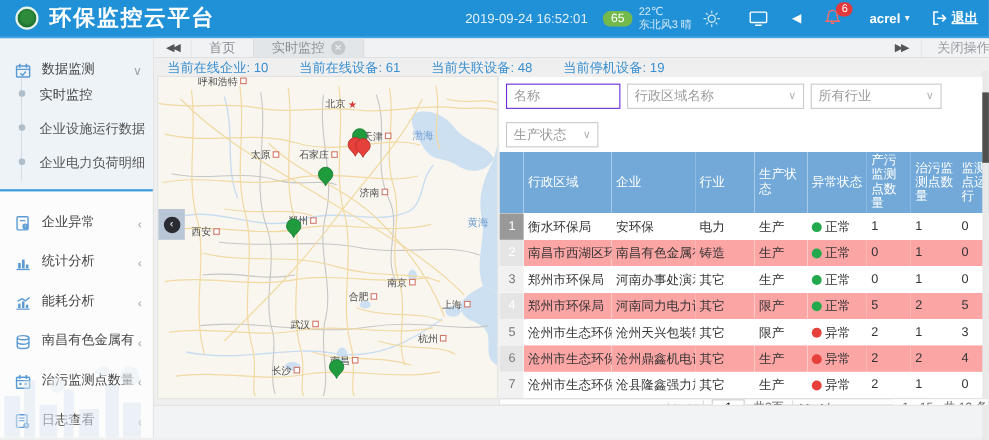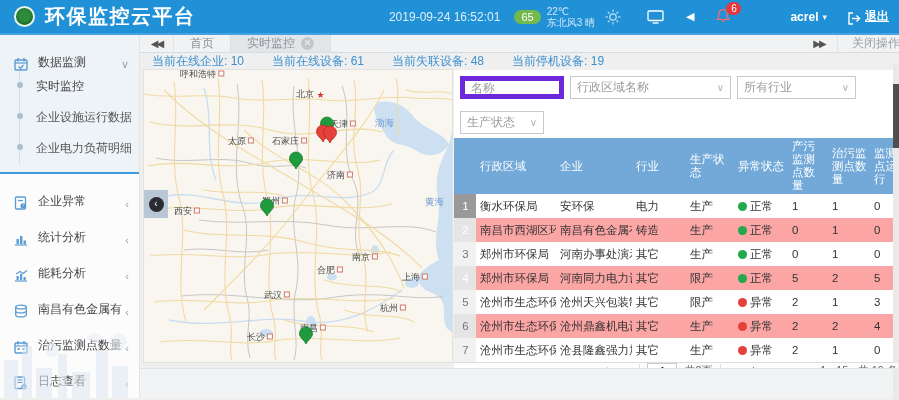--- a/index.html
+++ b/index.html
@@ -18,23 +18,23 @@
   .weather-block { display:flex; flex-direction:column; line-height:11px; font-size:10px;
     color:rgba(255,255,255,.8); margin-right:10px; }
   .sun-icon { width:16px; height:16px; position:relative; margin-right:26px; opacity:.75; }
   .sun-icon svg { display:block; }
   .h-ico { margin-right:22px; display:flex; align-items:center; }
   .monitor-icon svg { display:block; }
   .speaker-icon { color:#fff; font-size:11px; }
   .bell-wrap { position:relative; margin-right:26px; }
   .badge { position:absolute; top:-6px; left:10px; background:#e4393c; color:#fff; border-radius:8px;
     font-size:10px; padding:0 4px; line-height:13px; min-width:15px; text-align:center; }
-  .username { font-weight:bold; margin-right:4px;margin-left:34px; }
+  .username { font-weight:bold; margin-right:4px; }
   .caret-down { font-size:9px; margin-right:20px; color:rgba(255,255,255,.9); }
-  .logout { display:flex; align-items:flex-end; font-weight:bold;text-decoration:underline; }
+  .logout { display:flex; align-items:center; font-weight:bold;text-decoration:underline; }
   .logout svg { margin-right:4px; }
 
   
   .app-body { display:flex; height:363px; }
 
   
   .sidebar { width:140px; background:#fcfcfc; border-right:1px solid #e3e3e3; position:relative; overflow:hidden; flex:0 0 auto; }
   .side-group-open { background:#eef3f8; border-bottom:2px solid #3d9bdc; padding-bottom:8px; }
   .group-head { height:36px; display:flex; align-items:flex-end; padding:0 10px 0 14px; cursor:pointer; color:#454545; }
   .group-head .g-ico { width:15px; margin-right:9px; display:flex; }
@@ -61,22 +61,22 @@
 
   .main { flex:1; display:flex; padding:0 8px 0 4px; }
   .map-wrap { width:308px; height:292px; position:relative; flex:0 0 auto; background:#f9f6f0; box-shadow:0 0 0 1px #e2e2e2; }
   .map-collapse { position:absolute; left:0; top:120px; width:24px; height:28px; background:#b9c6d6;
     display:flex; align-items:center; justify-content:center; cursor:pointer; }
   .map-collapse .cbtn { width:15px; height:15px; border-radius:50%; background:#2b2b33; color:#fff;
     font-size:10px; line-height:14px; text-align:center; }
 
   .panel { flex:1; margin-left:2px; background:#fff; height:298px; display:flex; flex-direction:column; overflow:hidden; }
   .filters { padding:6px 6px 4px 6px; display:flex; flex-wrap:wrap; gap:6px; background:#fff; }
-  .f-input { width:104px; height:23px; border:5px solid #6d28d9; padding:0 6px; font-size:12px; color:#000000;
-    font-family:Liberation Sans, sans-serif; }
+  .f-input { width:104px; height:23px; border:1px solid #6d28d9; padding:0 6px; font-size:12px; color:#000000;
+    font-family:Liberation Serif, serif; }
   .f-input::placeholder { color:#9b9b9b; }
   .f-select { height:23px; border:1px solid #c9c9c9; display:flex; align-items:center; padding:0 6px;
     color:#9b9b9b; font-size:12px; cursor:pointer; background:#fff; }
   .f-select .sel-chev { margin-left:auto; color:#b0b0b0; font-size:10px; padding-left:6px; }
   .f-region { width:161px;gap:21px; } .f-industry { width:119px; } .f-status { width:84px; }
   .f-break { flex-basis:100%; height:0; }
 
   table.grid { border-collapse:collapse; table-layout:fixed; width:452px; font-size:11.5px; }
   .grid th { background:#72a9d8; color:#fff; font-weight:normal; text-align:left; padding:2px 3px 2px 4px;
     height:44px; line-height:13px; vertical-align:middle; overflow:hidden; }

